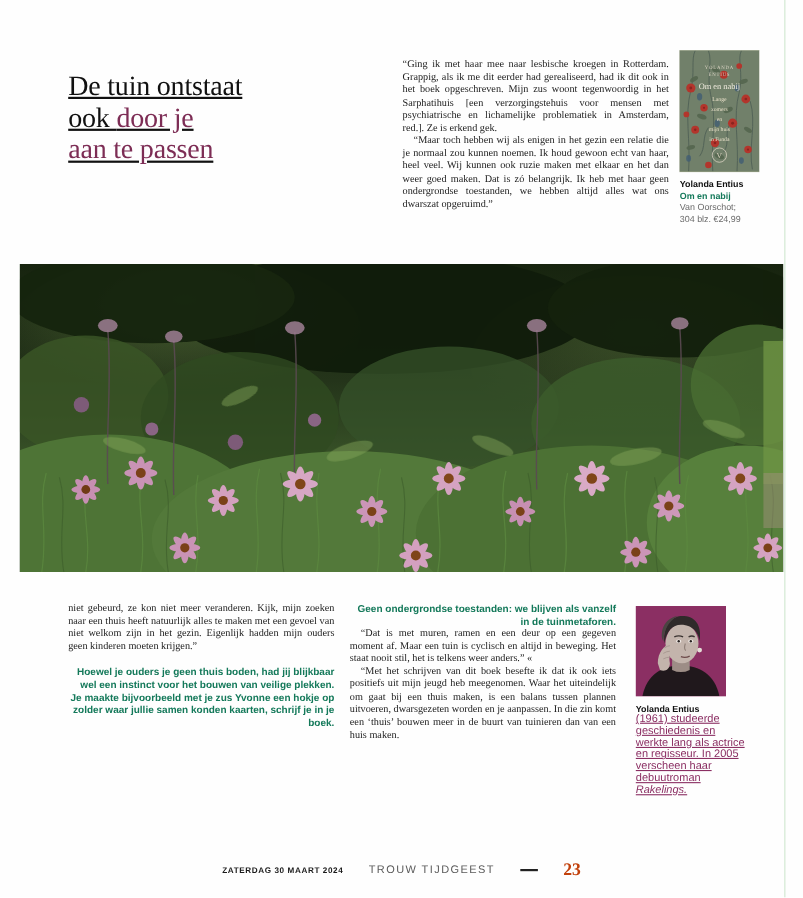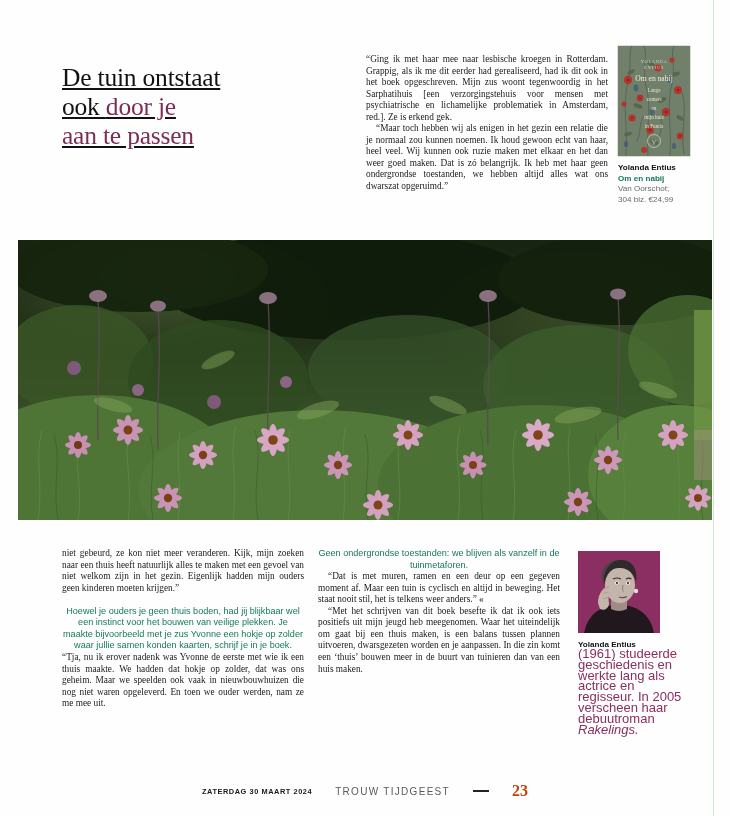--- a/index.html
+++ b/index.html
@@ -61,25 +61,25 @@
   .col p { margin: 0; }
   .col p.indent { text-indent: 10px; }
 
   .col-top-mid { left: 318px; top: 54px; width: 242px; margin-left: 48px; }
 
   .col-bot-left { left: 62px; top: 548px; width: 242px; }
   .col-bot-mid  { left: 318px; top: 548px; width: 242px; }
 
   .q {
     font-family: "Liberation Sans", sans-serif;
-    font-weight: normal;
+    font-weight: bold;
     font-size: 9.1px;
     line-height: 11.6px;
     color: #14795a;
-    text-align: center;
+    text-align: right;
     margin: 0;
   }
   .spacer { height: 11.5px; }
 
   
   .photo {
     position: absolute;
     left: 18px;
     top: 240px;
     width: 694px;
@@ -142,23 +142,24 @@
   .author-photo svg { display: block; }
   .author-name {
     font-family: "Liberation Sans", sans-serif;
     font-weight: bold;
     font-size: 8.1px;
     color: #111;
     margin-top: 7px;
   }
   .author-bio {
     font-family: "Liberation Sans", sans-serif;
-    font-size: 13px;
+    font-size: 10px;
     line-height: 10.8px;
     color: #8b2f63;
+    text-decoration: underline;
   }
   .author-bio .ital { font-style: italic; }
 
   
   .footer {
     position: absolute;
     left: 0;
     top: 782px;
     width: 730px;
     display: flex;
@@ -512,21 +513,20 @@
 
       <rect x="676" y="70" width="18" height="130" fill="#6e9443" opacity="0.8"></rect>
       <rect x="676" y="190" width="18" height="50" fill="#a08f7a" opacity="0.5"></rect>
     </svg>
   </div>
 
   <div class="col col-bot-left">
     <p>niet gebeurd, ze kon niet meer veranderen. Kijk, mijn zoeken naar een thuis heeft natuurlijk alles te maken met een gevoel van niet welkom zijn in het gezin. Eigenlijk hadden mijn ouders geen kinderen moeten krijgen.”</p>
     <div class="spacer"></div>
     <p class="q">Hoewel je ouders je geen thuis boden, had jij blijkbaar wel een instinct voor het bouwen van veilige plekken. Je maakte bijvoorbeeld met je zus Yvonne een hokje op zolder waar jullie samen konden kaarten, schrijf je in je boek.</p>
-    <p>“Tja, nu ik erover nadenk was Yvonne de eerste met wie ik een thuis maakte. We hadden dat hokje op zolder, dat was ons geheim. Maar we speelden ook vaak in nieuwbouwhuizen die nog niet waren opgeleverd. En toen we ouder werden, nam ze me mee uit.</p>
   </div>
 
   <div class="col col-bot-mid">
     <p class="q">Geen ondergrondse toestanden: we blijven als vanzelf in de tuinmetaforen.</p>
     <p class="indent">“Dat is met muren, ramen en een deur op een gegeven moment af. Maar een tuin is cyclisch en altijd in beweging. Het staat nooit stil, het is telkens weer anders.” «</p>
     <p class="indent">“Met het schrijven van dit boek besefte ik dat ik ook iets positiefs uit mijn jeugd heb meegenomen. Waar het uiteindelijk om gaat bij een thuis maken, is een balans tussen plannen uitvoeren, dwarsgezeten worden en je aanpassen. In die zin komt een ‘thuis’ bouwen meer in de buurt van tuinieren dan van een huis maken.</p>
   </div>
 
   <div class="author">
     <div class="author-photo">

